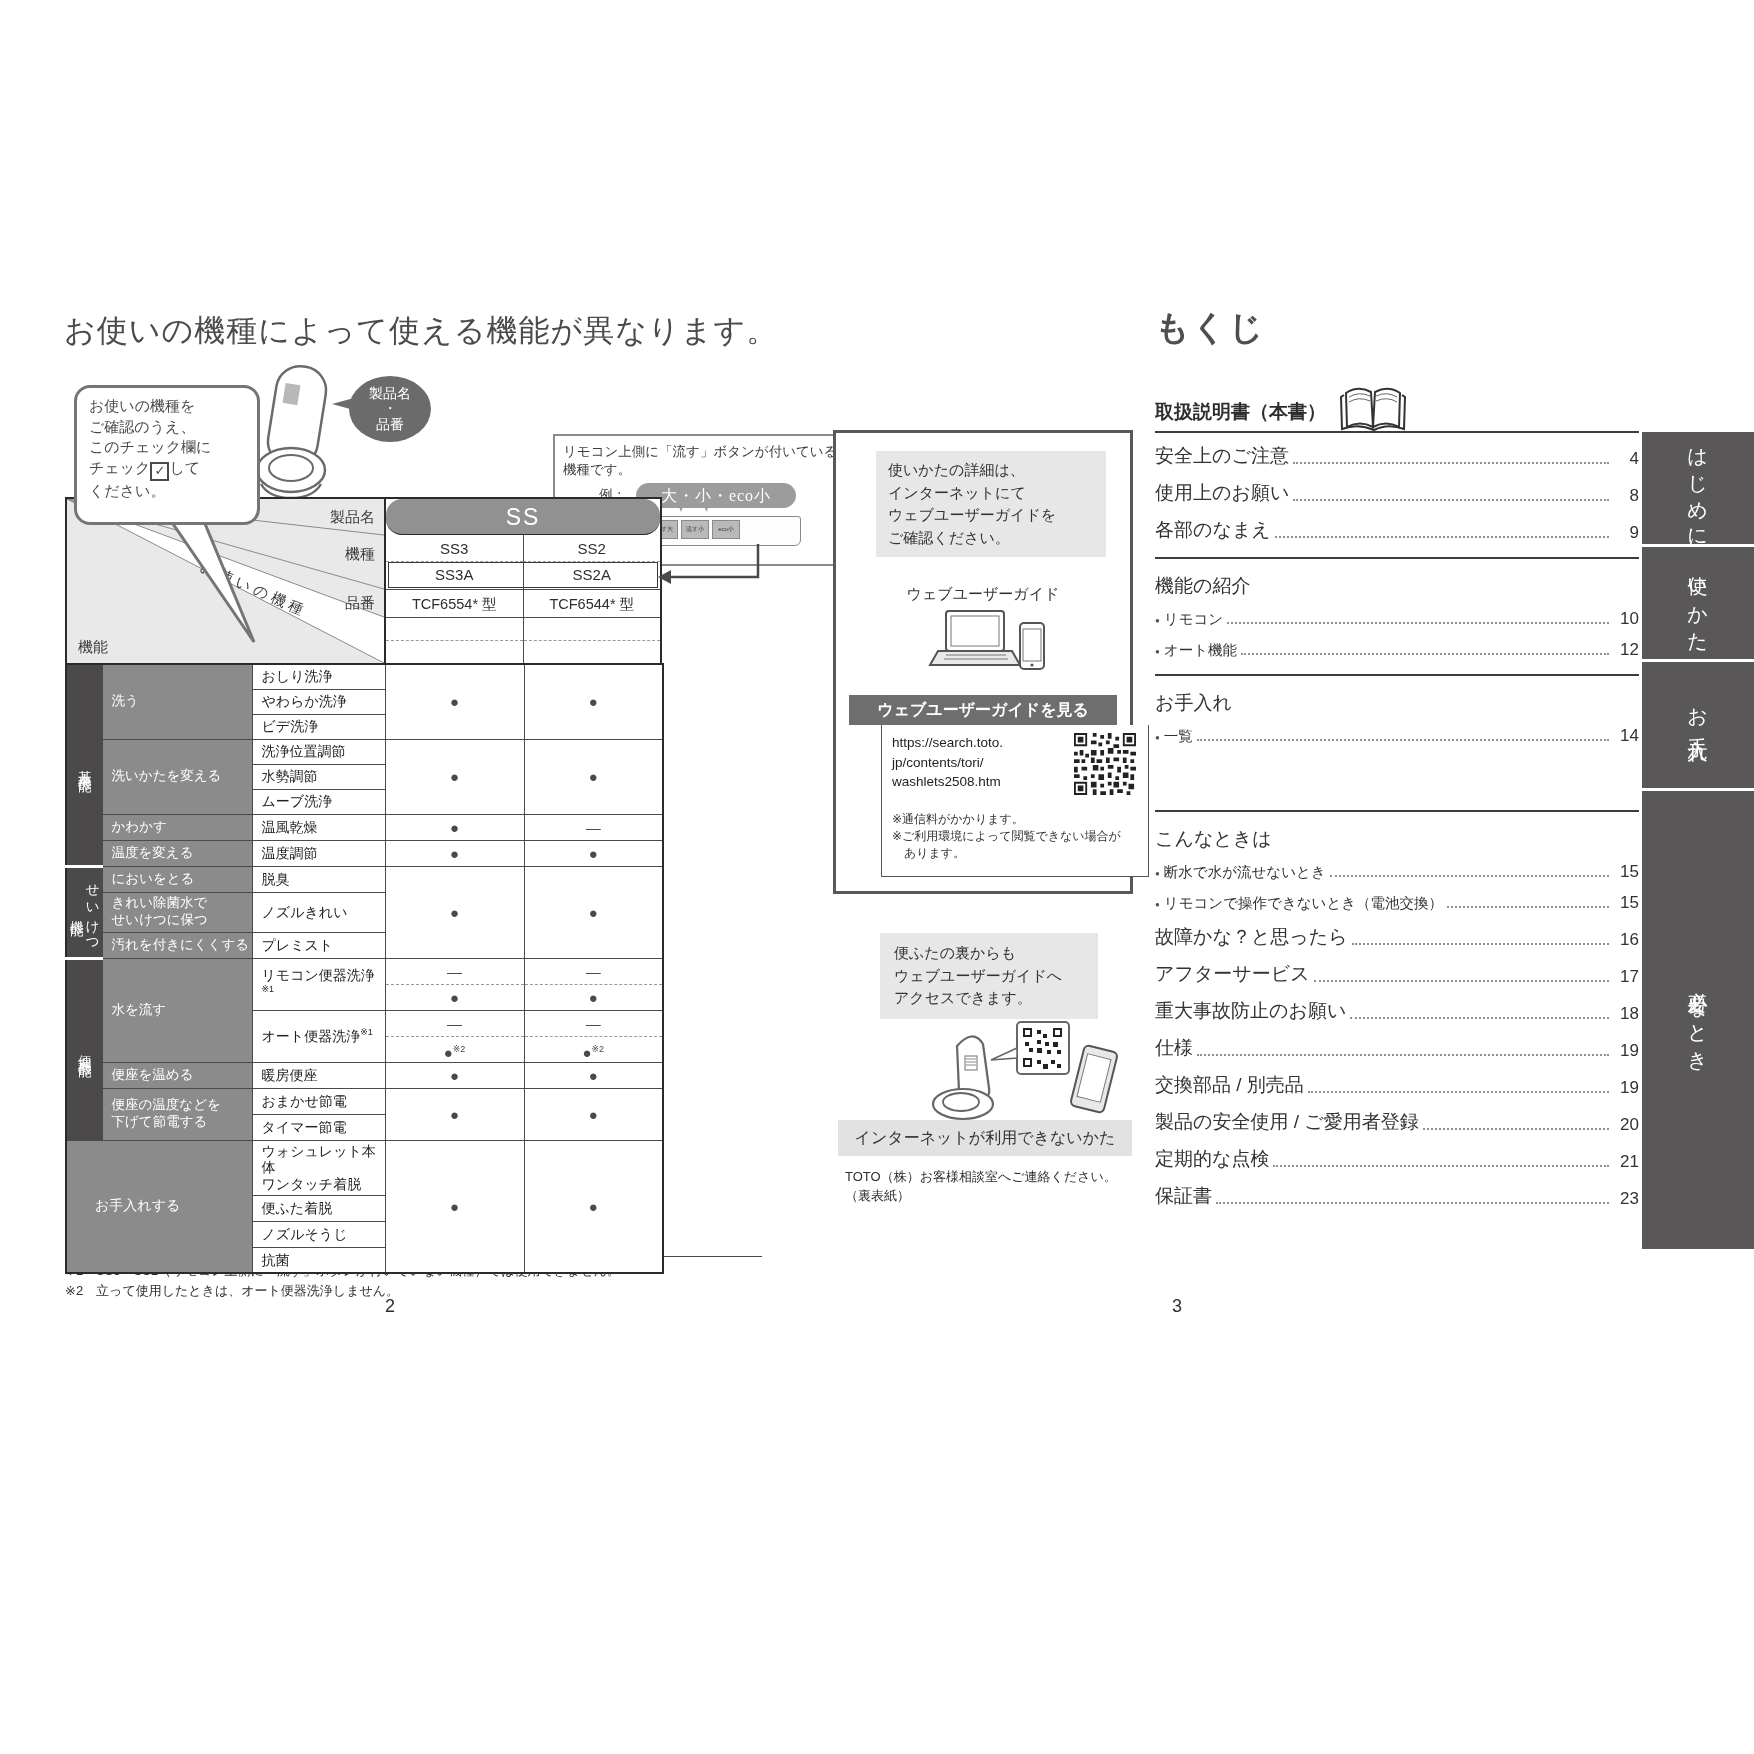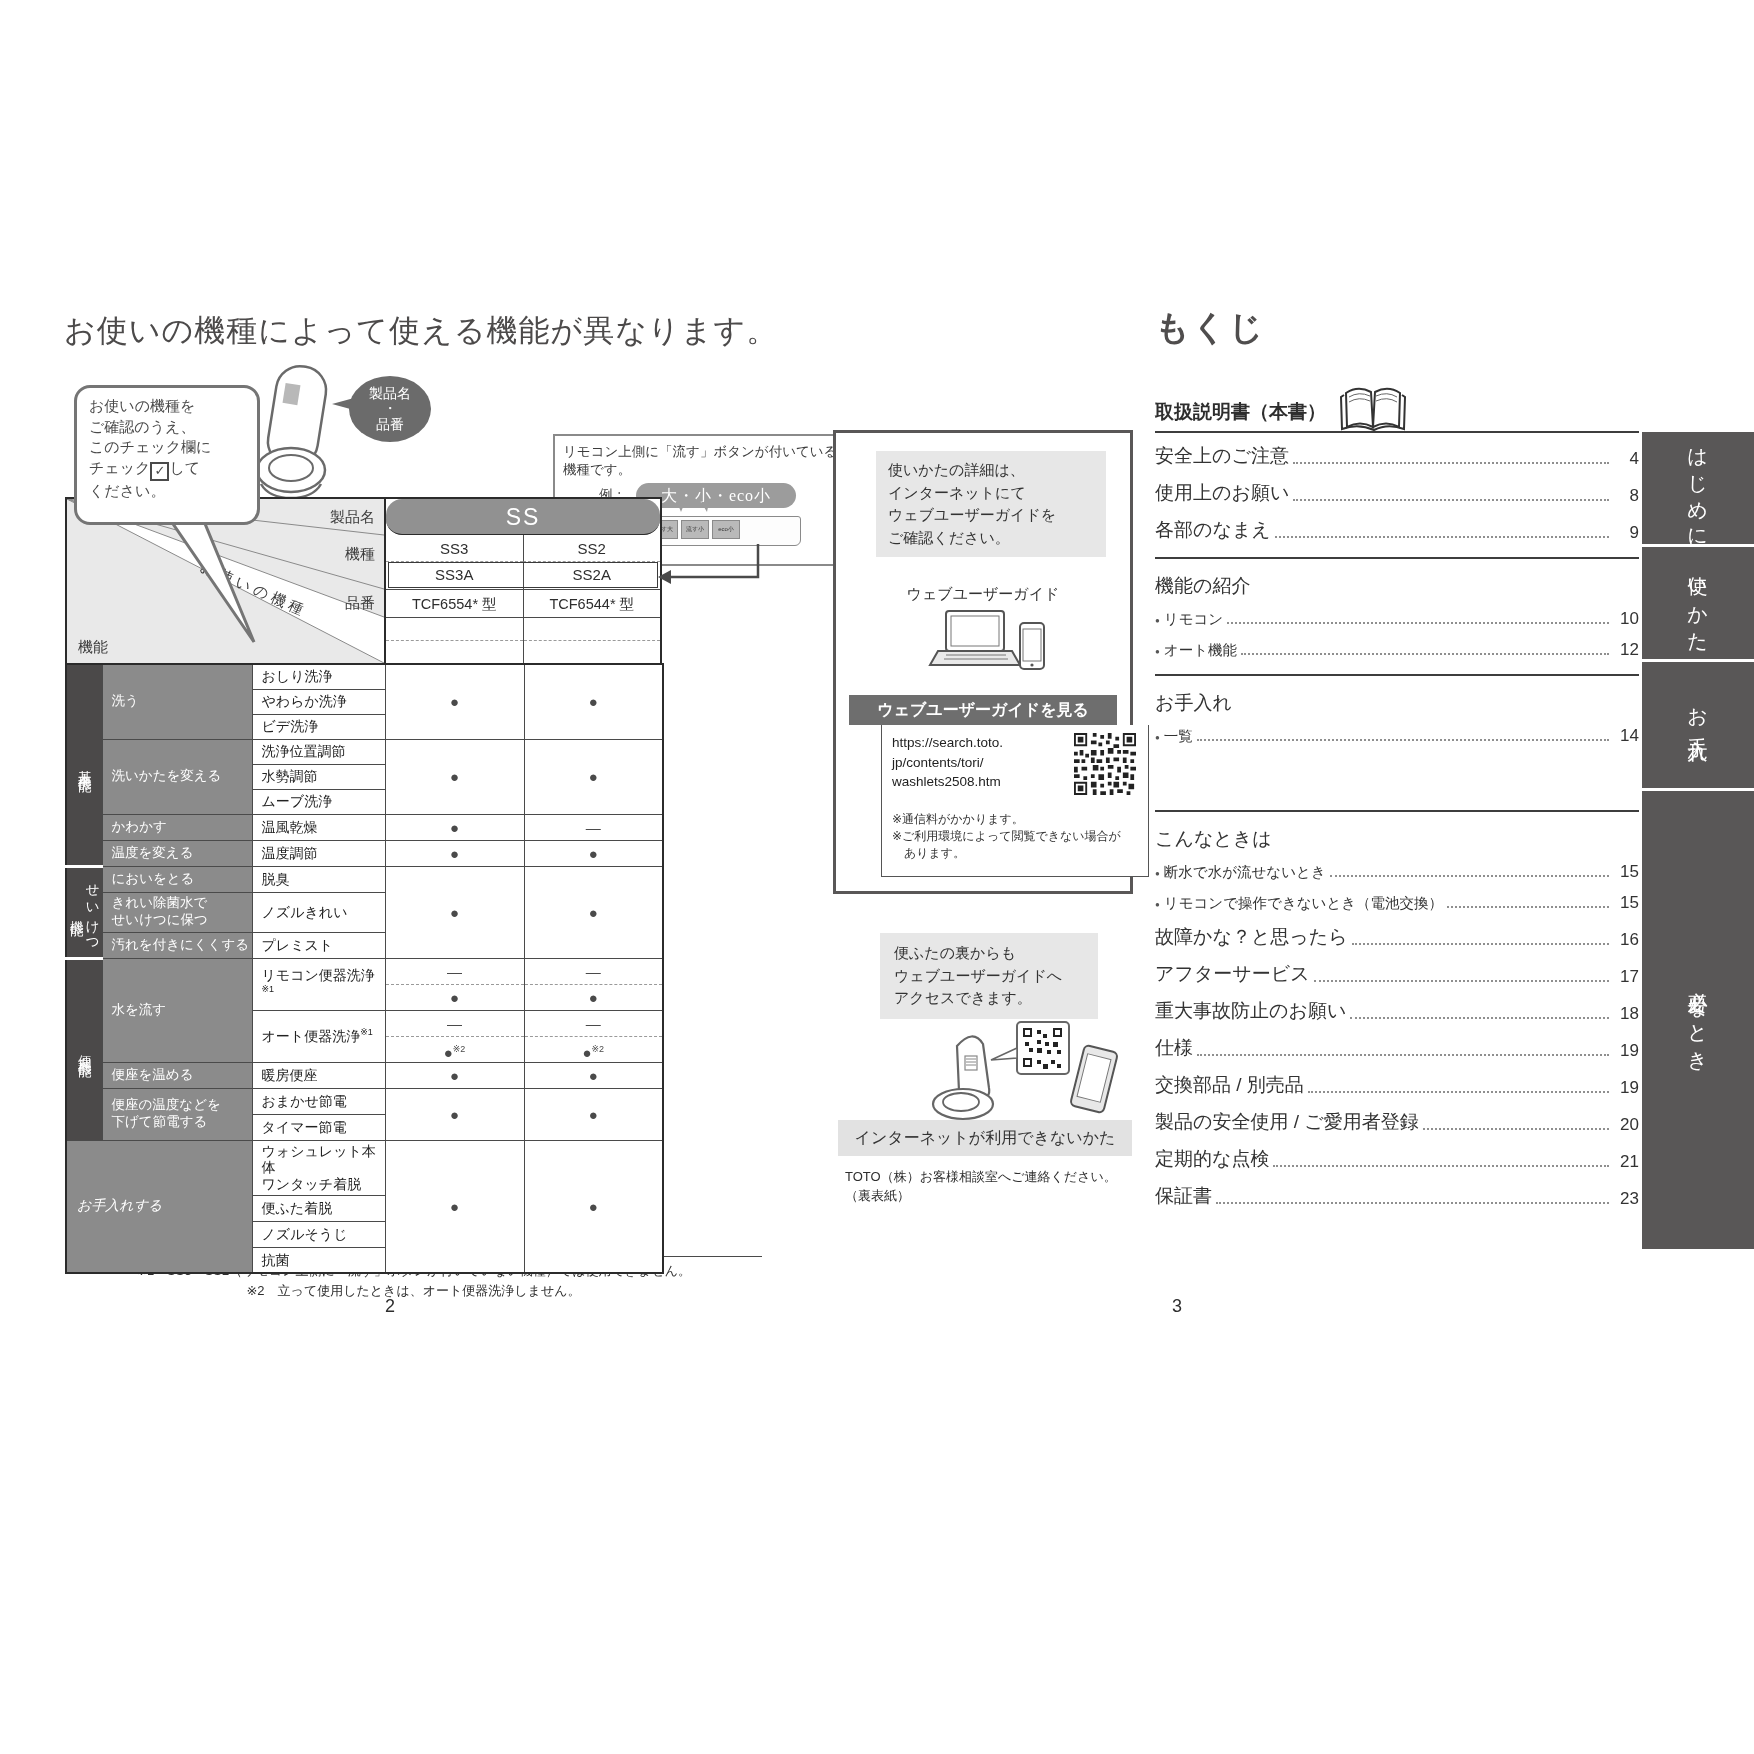--- a/index.html
+++ b/index.html
@@ -63,27 +63,27 @@
   
   .ftable{position:absolute;left:65px;top:663px;border-collapse:collapse;table-layout:fixed;
     border:2px solid #2b2b2b;background:#fff;z-index:1;}
   .ftable td{border:1px solid #4a4a4a;padding:0;box-sizing:border-box;}
   td.g{background:#4b4949;vertical-align:middle;text-align:center;}
   td.gsep{border-top:3px solid #fff;}
   .vtext{writing-mode:vertical-rl;margin:0 auto;color:#fff;font-size:13.5px;letter-spacing:3px;line-height:16px;}
   td.s{background:#8b8b8b;color:#fff;font-size:13.5px;padding:2px 2px 2px 9px;line-height:1.25;}
   td.f{background:#fff;color:#222;font-size:14px;padding:2px 2px 2px 9px;line-height:1.2;}
   td.v{text-align:center;vertical-align:middle;color:#4a4a4a;font-size:15px;}
-  td.m{background:#8b8b8b;color:#fff;font-size:14px;padding-left:10px;font-style:italic;}
+  td.m{background:#8b8b8b;color:#fff;font-size:14px;padding-left:28px;}
   .half{height:25px;line-height:25px;text-align:center;}
   .dashb{border-bottom:1px dashed #9a9a9a;}
   sup.fsup{font-size:9px;vertical-align:6px;}
 
   .footnotes{left:65px;top:1256px;width:697px;border-top:1.5px solid #4a4a4a;padding-top:4px;
-    font-size:13px;line-height:1.5;color:#2e2e2e;text-align:center;}
+    font-size:13px;line-height:1.5;color:#2e2e2e;}
   .pagenum{font-size:18px;color:#2e2e2e;}
 
   
   .guide-box{left:833px;top:430px;width:300px;height:464px;border:3px solid #595757;background:#fff;box-sizing:border-box;}
   .gray-box{background:#e7e7e7;color:#333;}
   .g-intro{position:absolute;left:40px;top:18px;width:212px;padding:8px 6px 8px 12px;font-size:15px;line-height:1.5;}
   .g-devlabel{position:absolute;left:0;top:152px;width:100%;text-align:center;font-size:15px;color:#333;}
   .g-devices{position:absolute;left:92px;top:176px;width:120px;height:70px;}
   .g-banner{position:absolute;left:13px;top:262px;width:268px;height:30px;background:#6e6e6e;color:#fff;
     font-size:16px;font-weight:bold;text-align:center;line-height:30px;box-sizing:border-box;}

